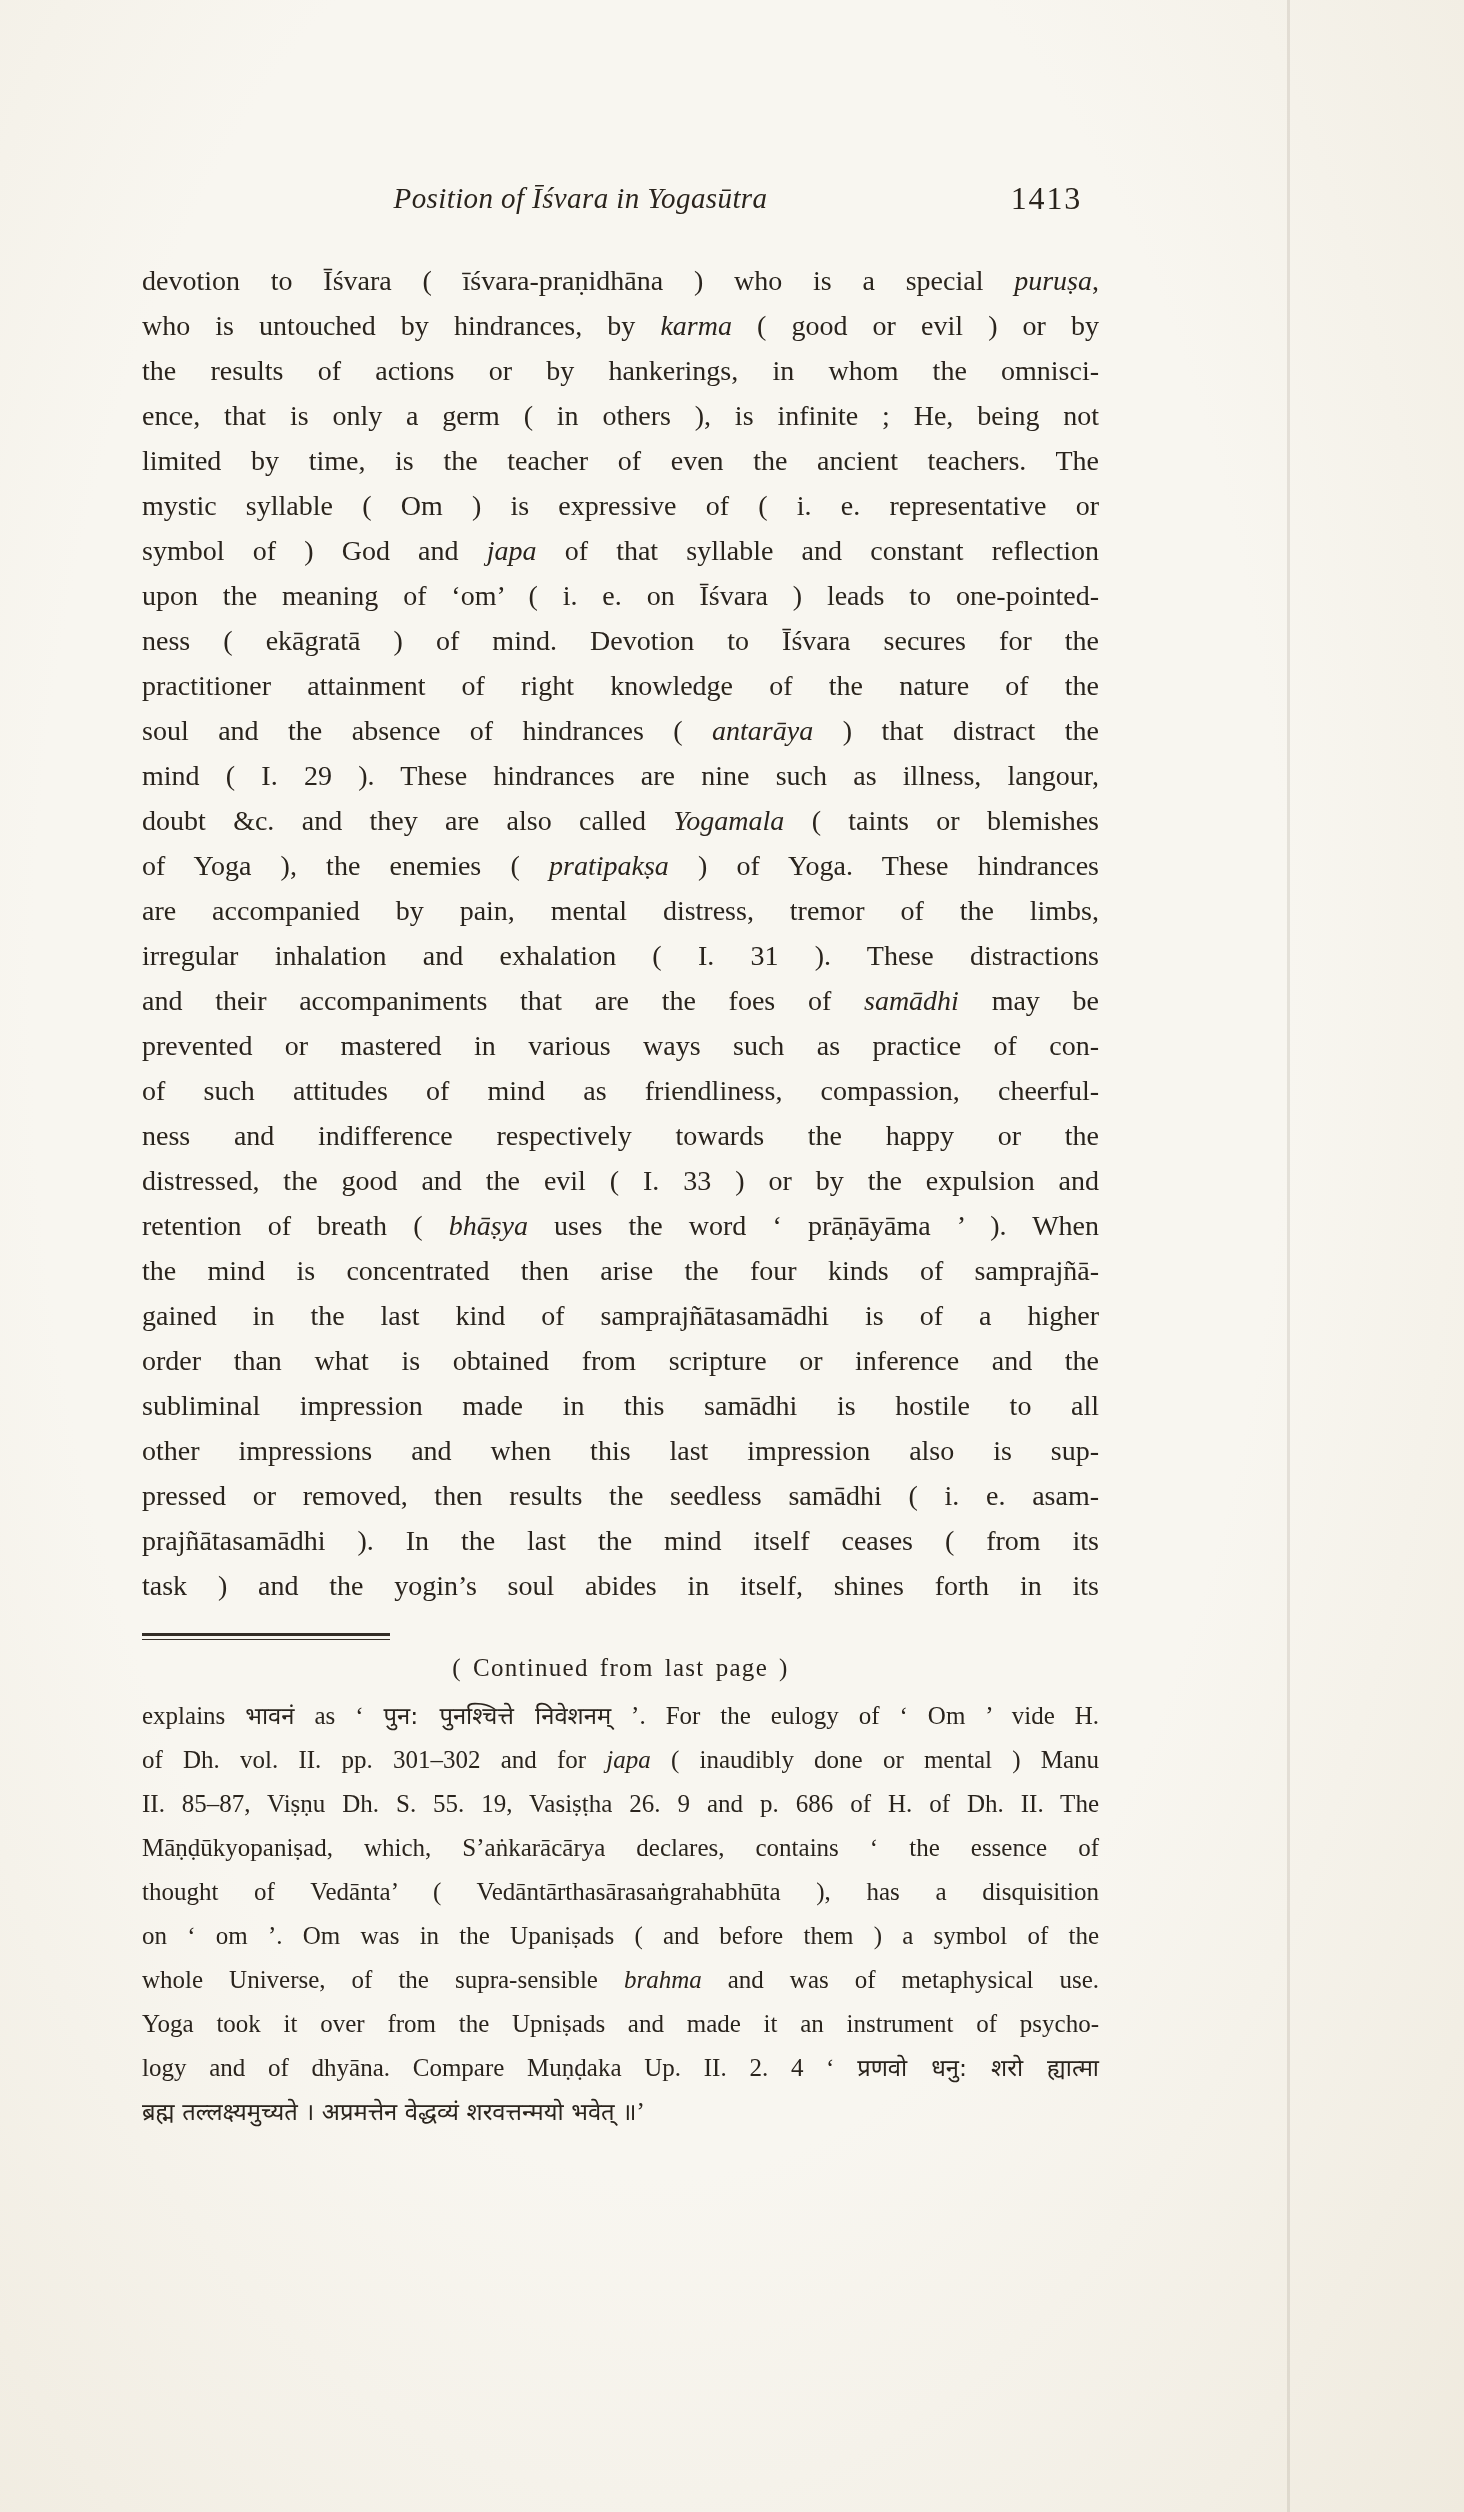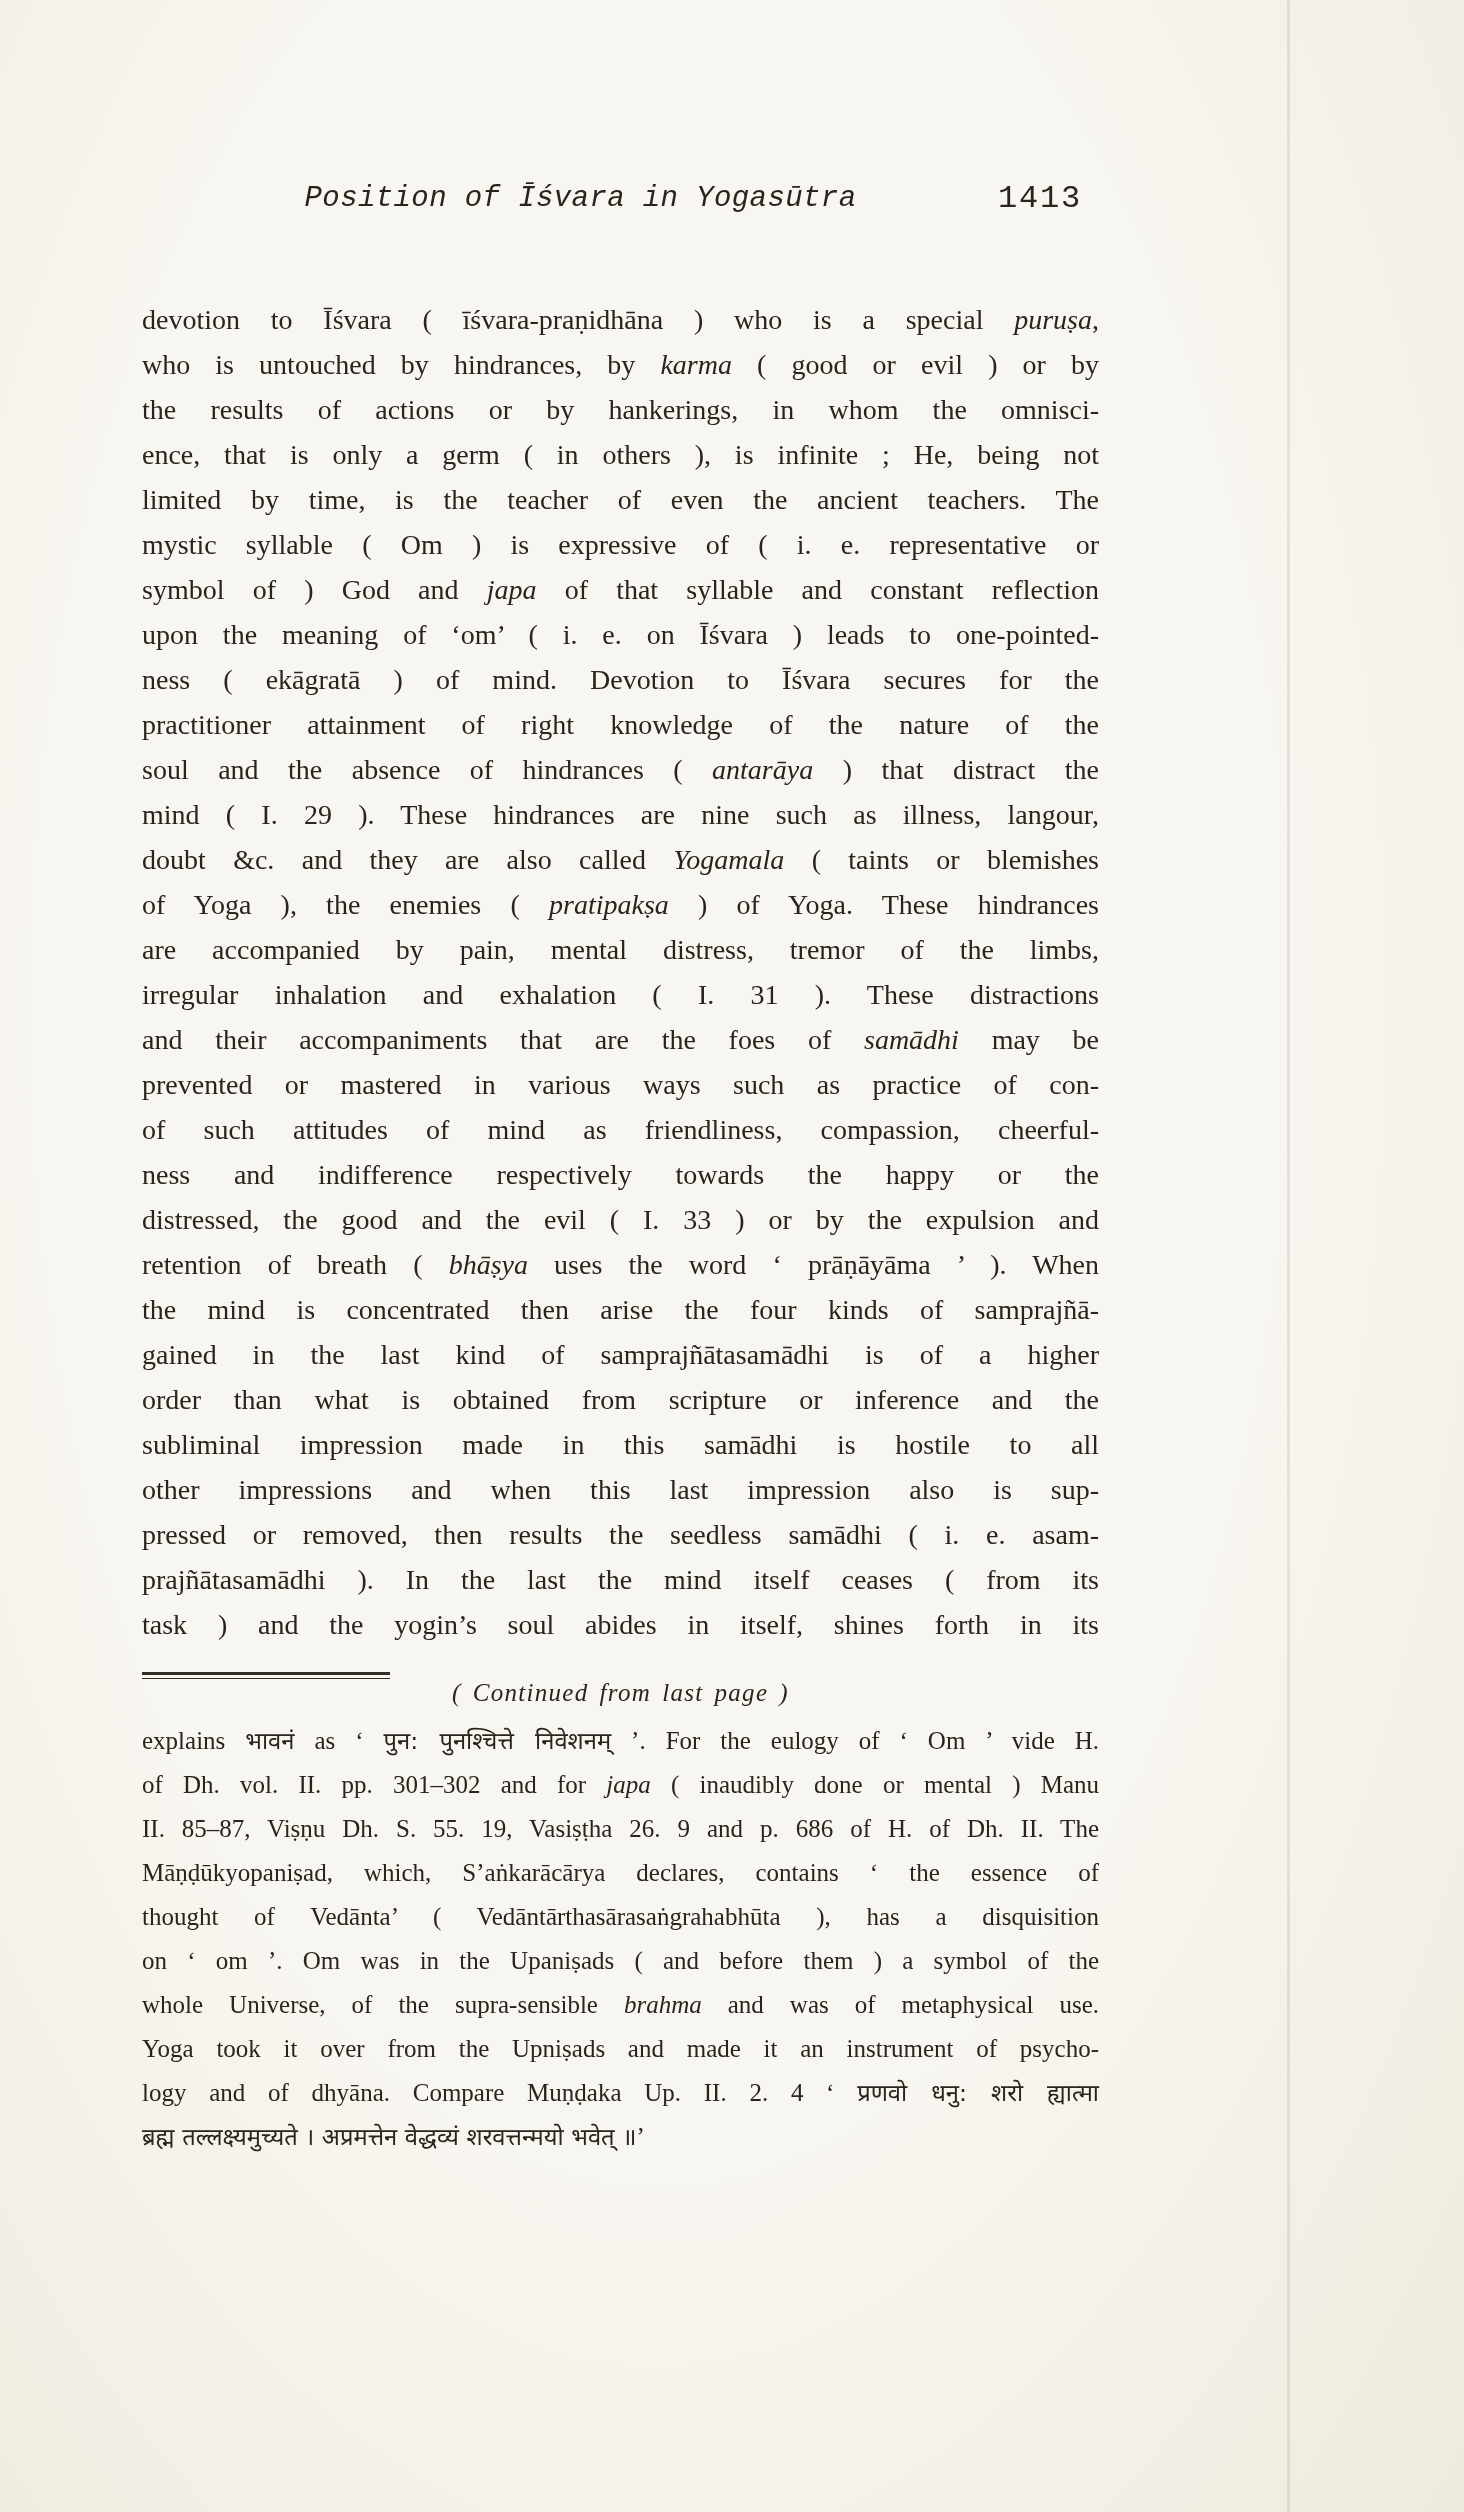--- a/index.html
+++ b/index.html
@@ -27,22 +27,21 @@
   .column {
     position: absolute;
     left: 142px;
     top: 182px;
     width: 957px;
   }
 
   .header {
     position: relative;
     height: 41px;
-    margin-bottom: 74px;
-    font-family: Liberation Mono, monospace;
+    margin-bottom: 35px;
   }
   .running-title {
     position: absolute;
     left: 0;
     right: 80px;
     text-align: center;
     font-style: italic;
     font-size: 29px;
     letter-spacing: 0.4px;
     white-space: nowrap;
@@ -77,22 +76,22 @@
   .footnote-rule {
     margin-top: 25px;
     width: 248px;
     height: 7px;
     box-sizing: border-box;
     border-top: 3.5px solid #332d26;
     border-bottom: 1.8px solid #332d26;
   }
 
   .continued-line {
+    margin-top: 14px;
     text-align: center;
-    font-style: italic;
     font-size: 25px;
     letter-spacing: 1.3px;
     word-spacing: 3.5px;
   }
 
   .footnote-text {
     margin-top: 12.4px;
     font-size: 25px;
     line-height: 44px;
   }

